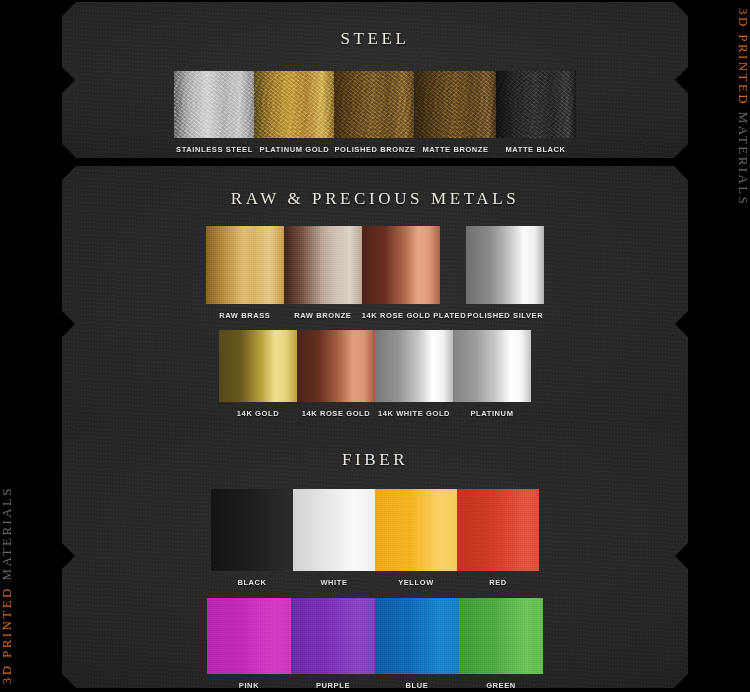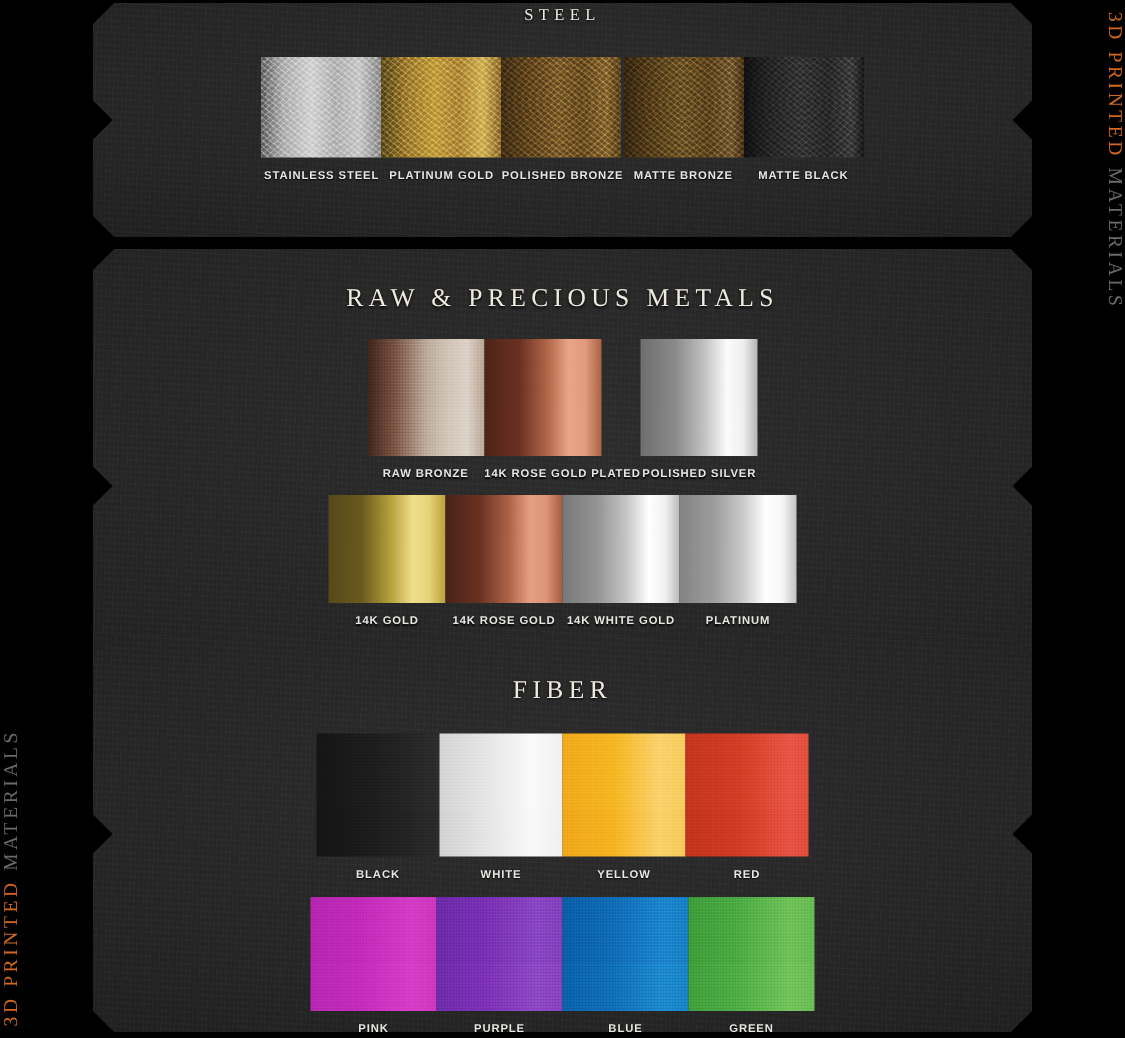--- a/index.html
+++ b/index.html
@@ -59,21 +59,21 @@
   #panel-fiber { top:424px; height:264px; }
 
   .panel-title{
     text-align:center;
     font-family:"Liberation Serif", serif;
     color:#efeae0;
     letter-spacing:3.6px;
     text-shadow:0 1px 2px rgba(0,0,0,.9);
     user-select:none;
   }
-  #title-steel { font-size:11px; margin-top:2px; }
+  #title-steel { font-size:17px; margin-top:27px; }
   #title-metals{ font-size:17px; margin-top:23px; }
   #title-fiber { font-size:17px; margin-top:26px; }
 
   
   .swatch-row{
     display:flex;
     justify-content:center;
     align-items:flex-start;
   }
   .swatch-cell{ position:relative; }
@@ -148,20 +148,24 @@
           <div class="swatch rough" style="width: 80px; height: 67px; background: linear-gradient(90deg, rgb(19, 19, 19) 0%, rgb(42, 42, 42) 22%, rgb(59, 59, 59) 48%, rgb(46, 46, 46) 70%, rgb(68, 68, 68) 90%, rgb(28, 28, 28) 100%);"></div>
           <span class="swatch-label">MATTE BLACK</span>
         </div>
       </div>
   </div>
 
   <div class="panel" id="panel-metals">
     <div class="panel-title" id="title-metals">RAW &amp; PRECIOUS METALS</div>
     <div class="swatch-row" style="margin-top:17px;">
         <div class="swatch-cell">
+          <div class="swatch grainy" style="width: 78px; height: 78px; background: linear-gradient(90deg, rgb(138, 101, 38) 0%, rgb(182, 140, 61) 22%, rgb(224, 189, 116) 48%, rgb(217, 180, 105) 62%, rgb(231, 201, 137) 82%, rgb(199, 157, 76) 100%);"></div>
+          <span class="swatch-label">RAW BRASS</span>
+        </div>
+        <div class="swatch-cell">
           <div class="swatch grainy" style="width: 78px; height: 78px; background: linear-gradient(90deg, rgb(62, 36, 24) 0%, rgb(122, 84, 69) 24%, rgb(189, 170, 155) 50%, rgb(207, 194, 180) 66%, rgb(220, 210, 198) 85%, rgb(185, 166, 149) 100%);"></div>
           <span class="swatch-label">RAW BRONZE</span>
         </div>
         <div class="swatch-cell">
           <div class="swatch smooth" style="width: 78px; height: 78px; background: linear-gradient(90deg, rgb(77, 35, 24) 0%, rgb(107, 48, 34) 30%, rgb(180, 106, 76) 55%, rgb(234, 164, 136) 72%, rgb(226, 154, 125) 86%, rgb(171, 97, 68) 100%);"></div>
           <span class="swatch-label">14K ROSE GOLD PLATED</span>
         </div>
         <div class="swatch-cell">
           <div class="swatch smooth" style="width: 78px; height: 78px; background: linear-gradient(90deg, rgb(110, 110, 110) 0%, rgb(138, 138, 138) 30%, rgb(195, 195, 195) 55%, rgb(251, 251, 251) 74%, rgb(239, 239, 239) 88%, rgb(180, 180, 180) 100%);"></div>
           <span class="swatch-label">POLISHED SILVER</span>

